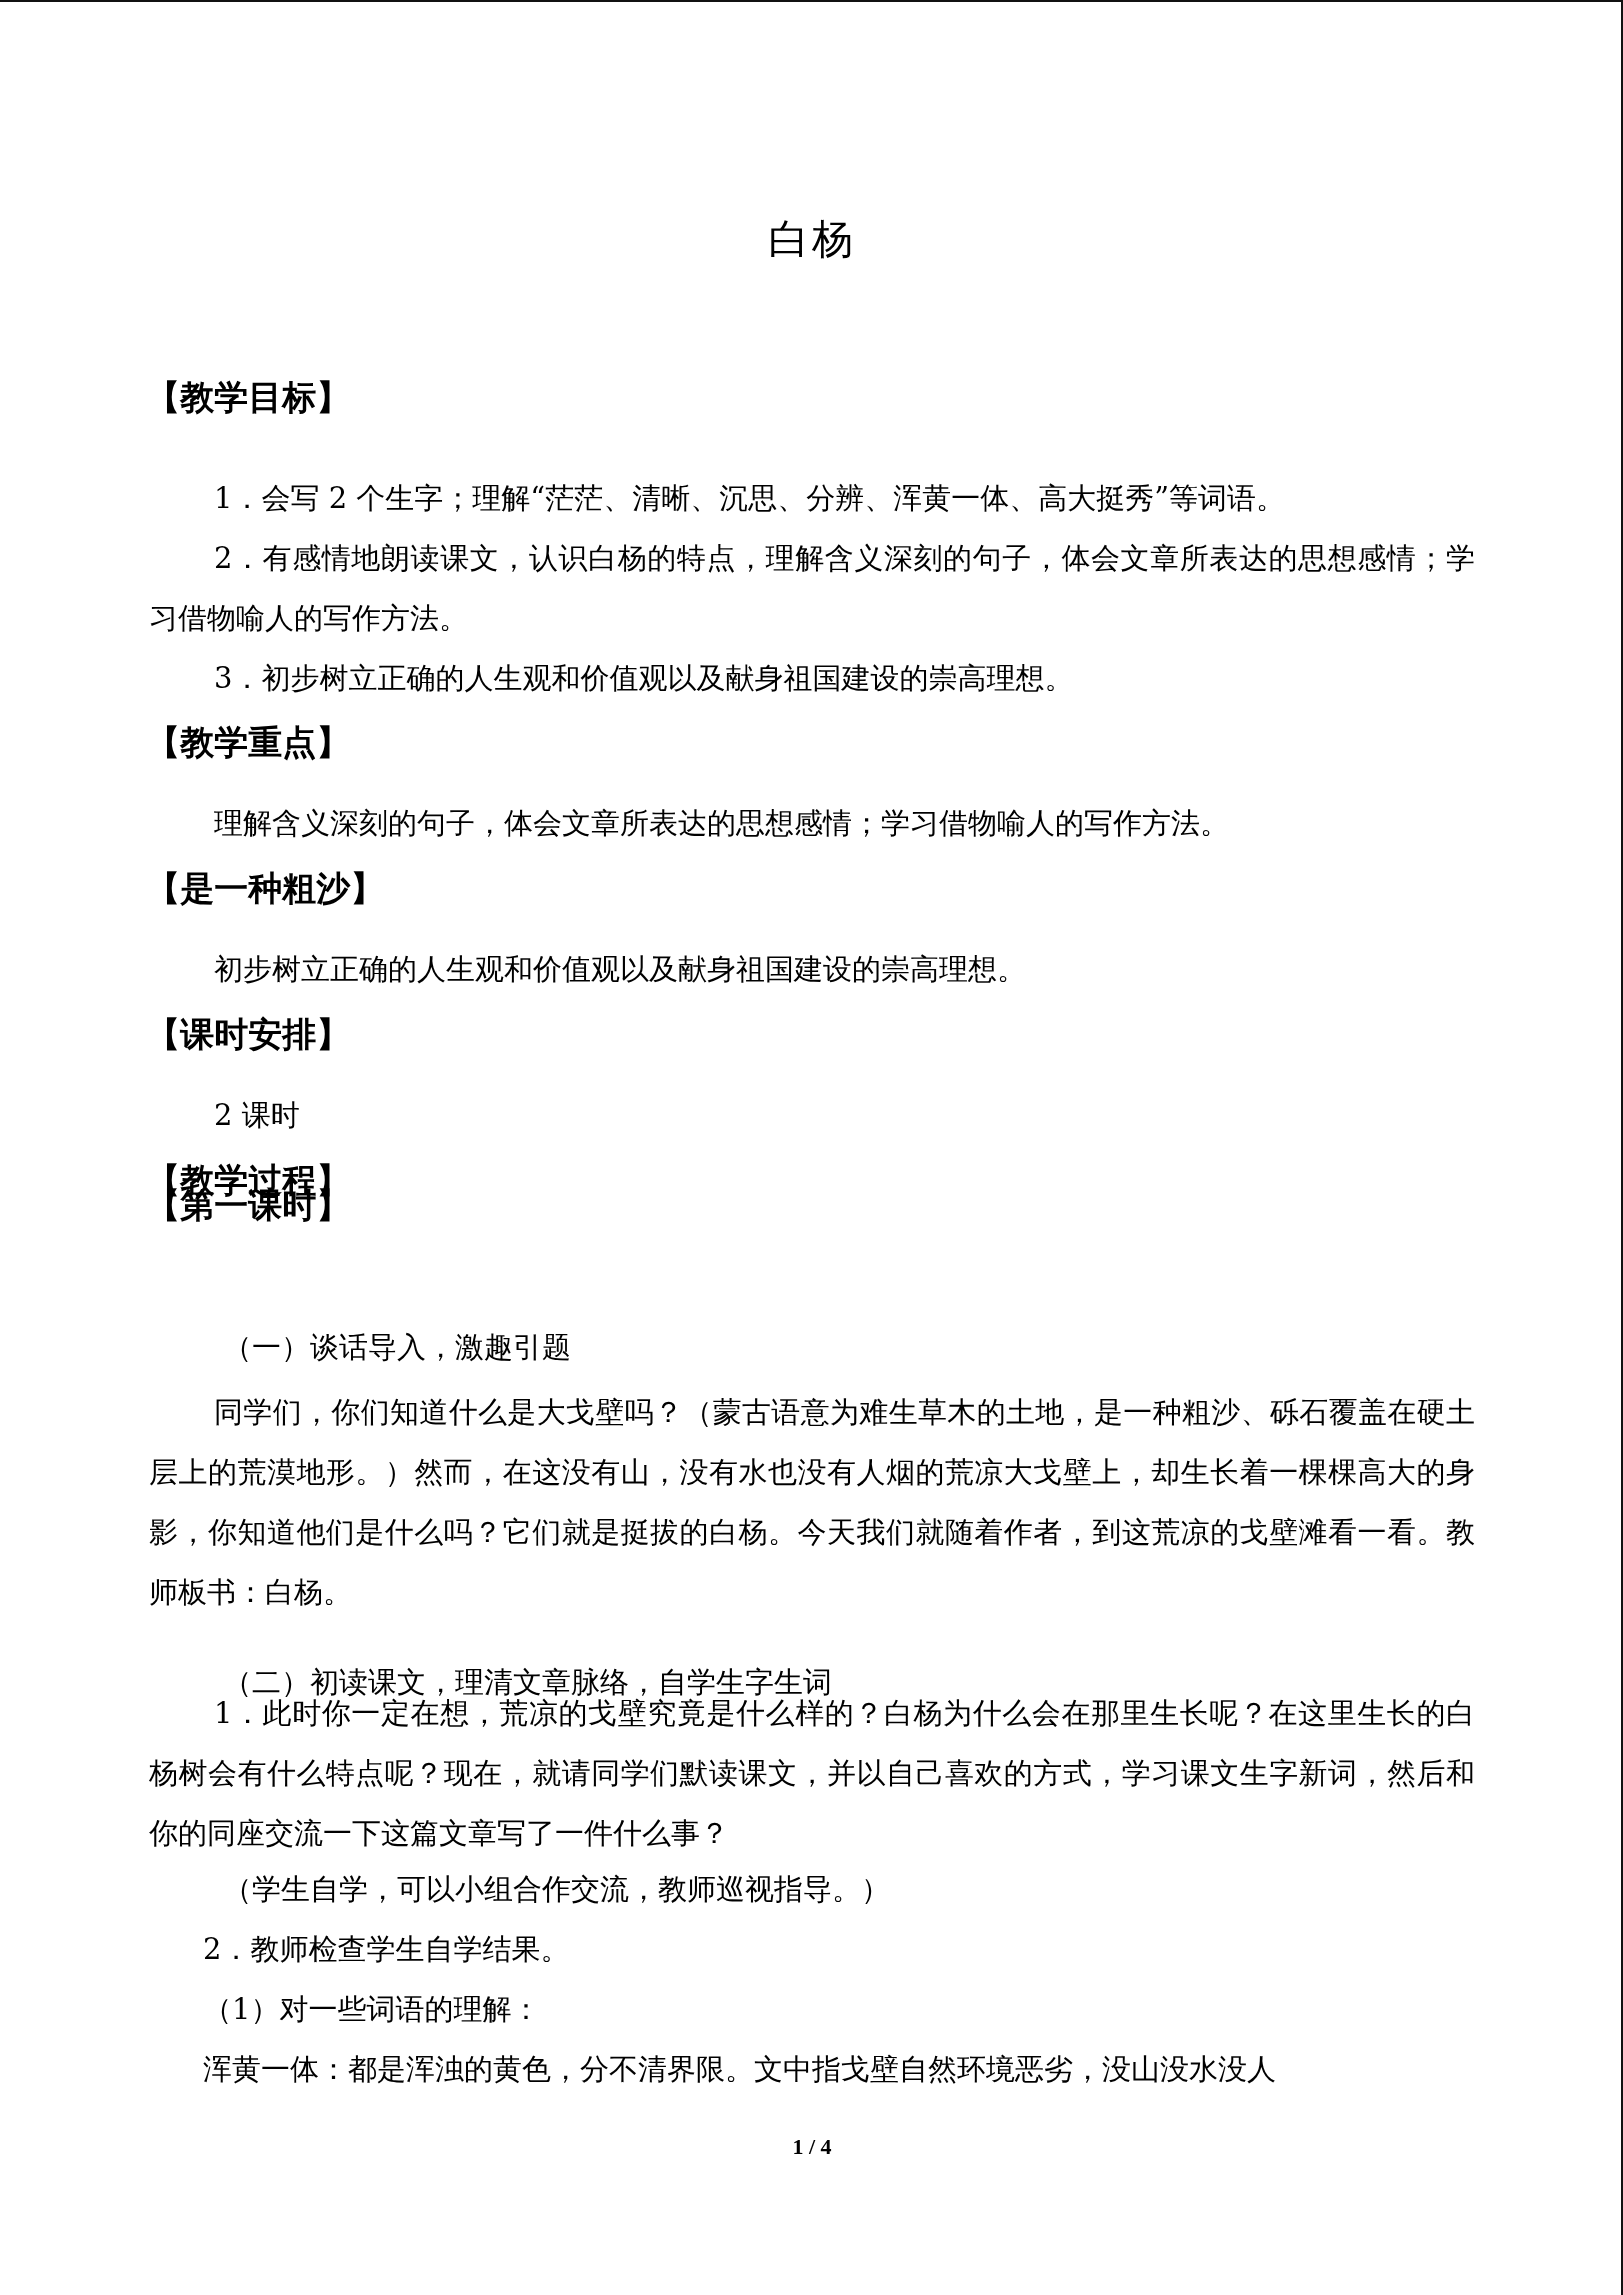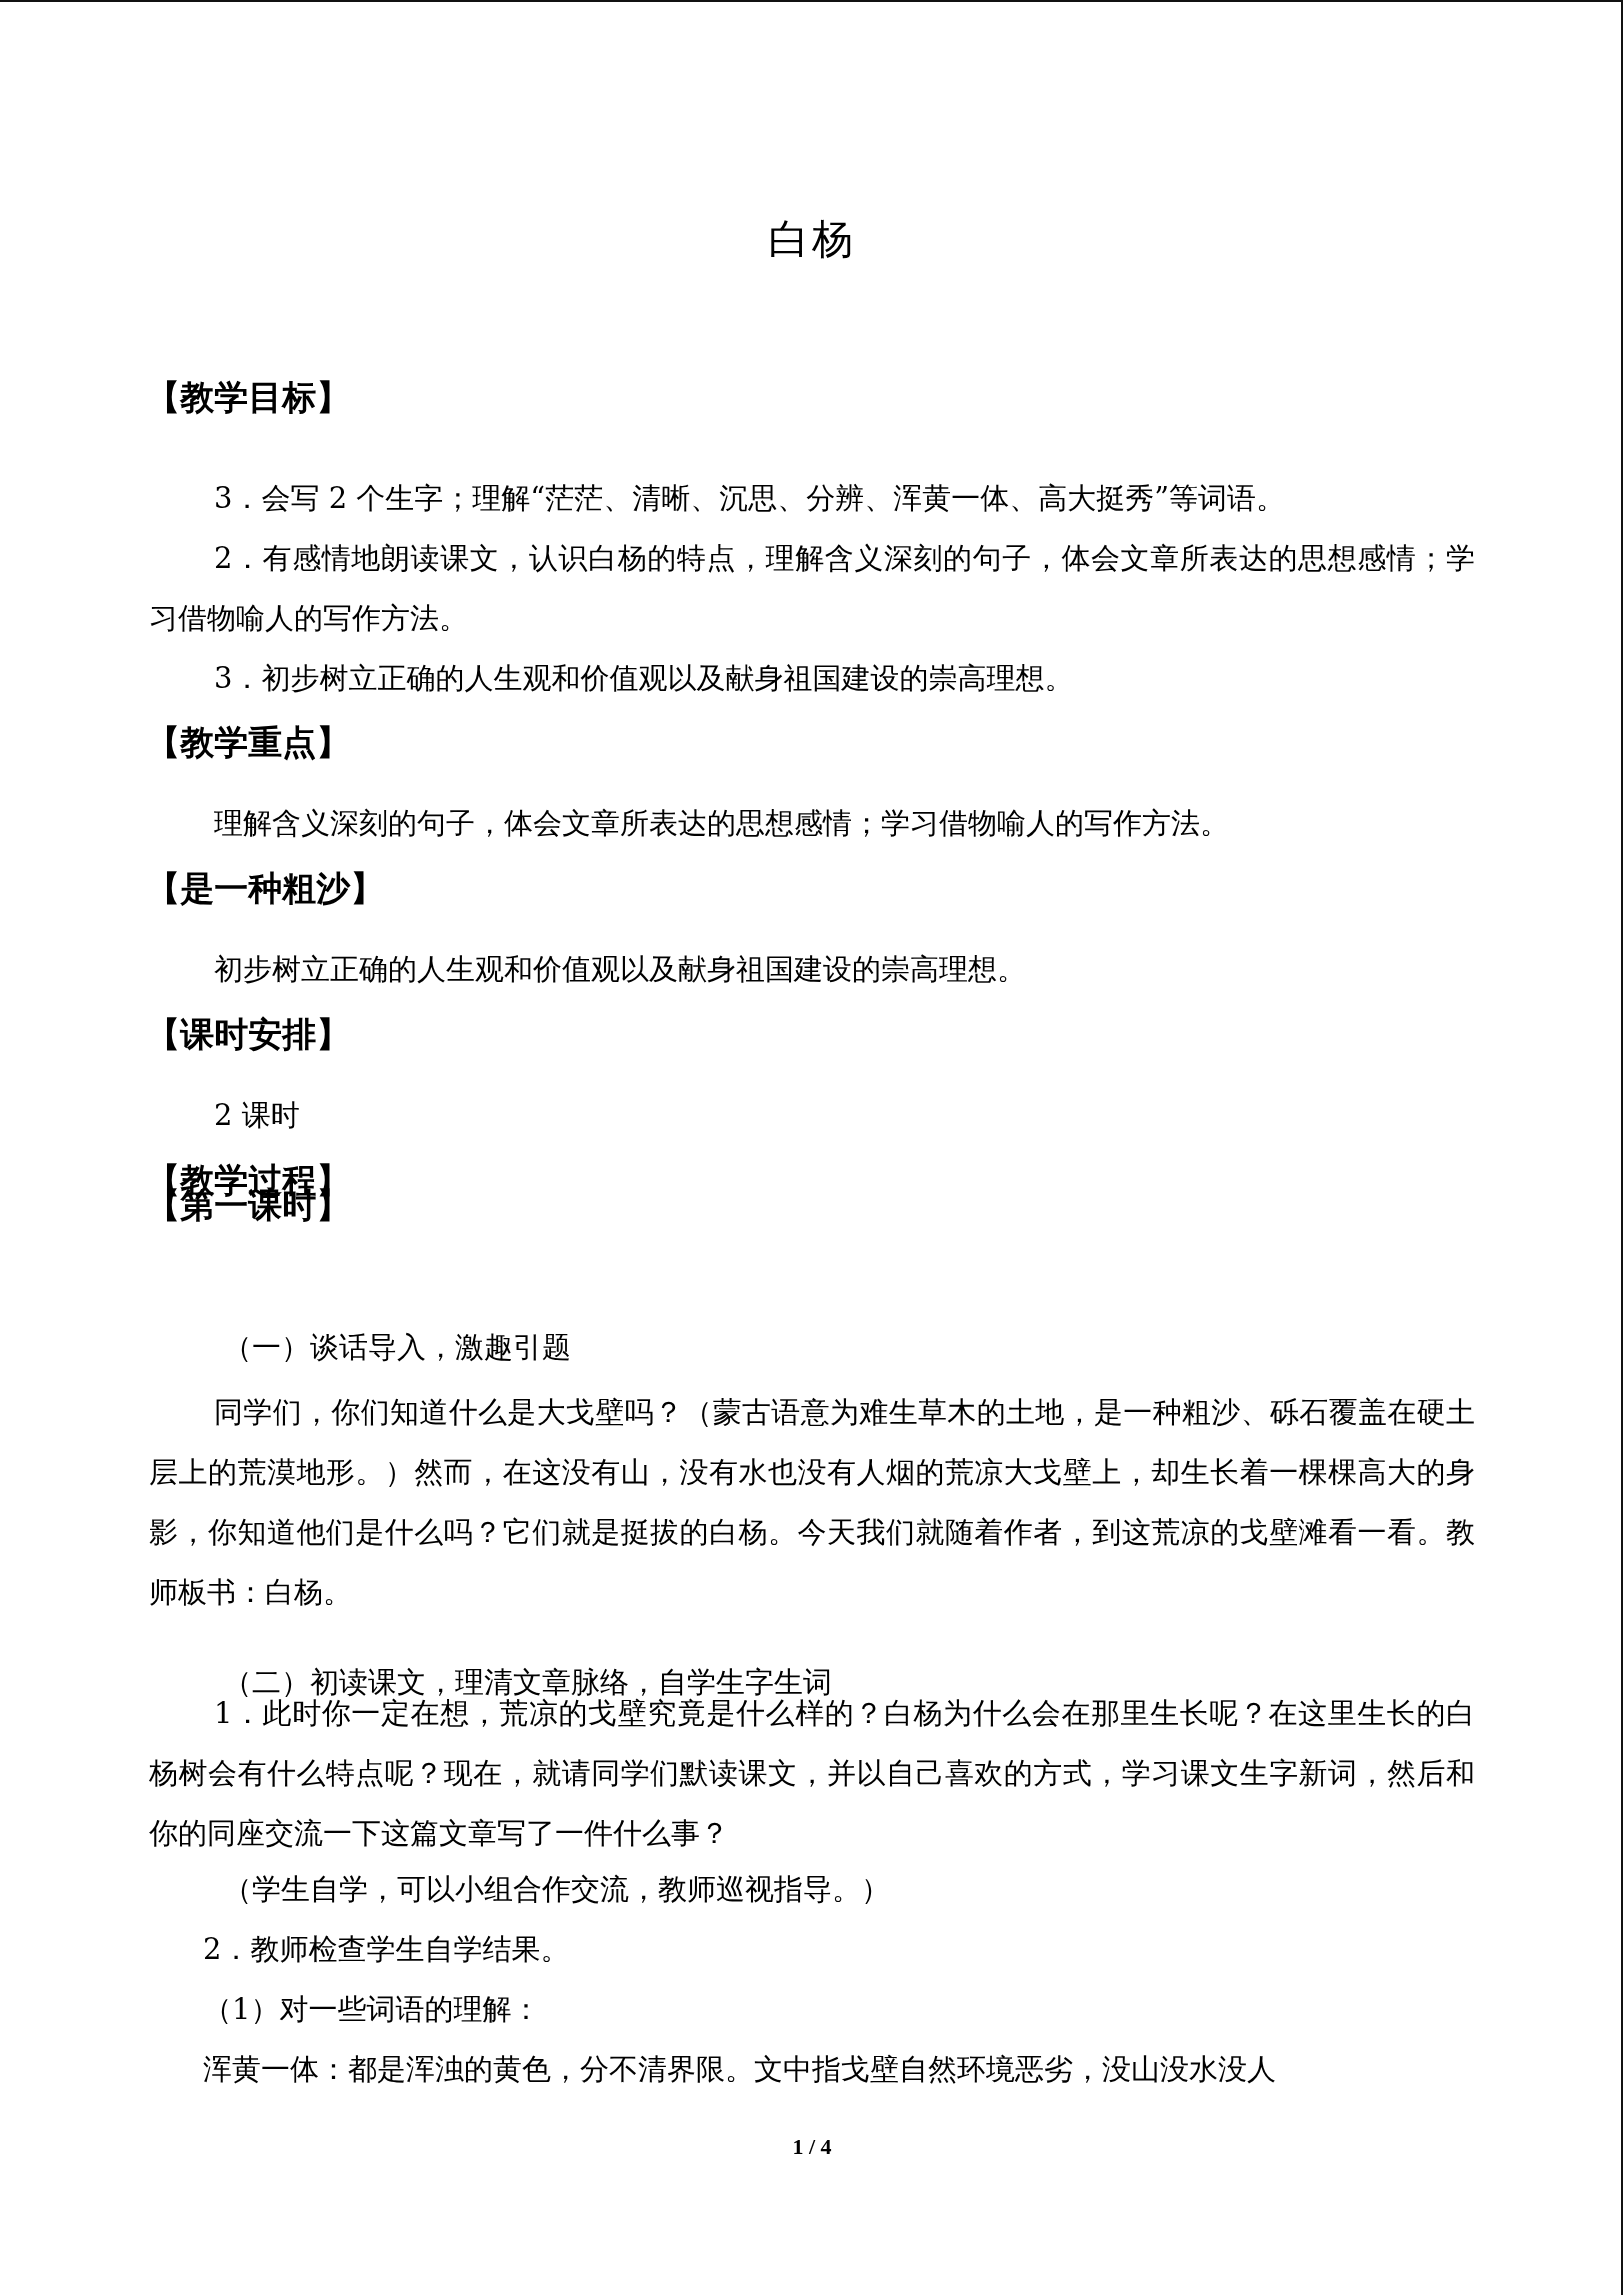--- a/index.html
+++ b/index.html
@@ -75,21 +75,21 @@
     }
   </style>
 </head>
 <body>
 
 <div class="page">
 
   <div class="doc-title">白杨</div>
 
   <div class="heading" style="top:371px;text-align:center;">【教学目标】</div>
-  <div class="para" style="top:466px;">3．会写 2 个生字；理解“茫茫、清晰、沉思、分辨、浑黄一体、高大挺秀”等词语。</div>
+  <div class="para" style="top:466px;">1．会写 2 个生字；理解“茫茫、清晰、沉思、分辨、浑黄一体、高大挺秀”等词语。</div>
   <div class="para" style="top:526px;">2．有感情地朗读课文，认识白杨的特点，理解含义深刻的句子，体会文章所表达的思想感情；学习借物喻人的写作方法。</div>
   <div class="para" style="top:646px;">3．初步树立正确的人生观和价值观以及献身祖国建设的崇高理想。</div>
 
   <div class="heading" style="top:716px;">【教学重点】</div>
   <div class="para" style="top:791px;">理解含义深刻的句子，体会文章所表达的思想感情；学习借物喻人的写作方法。</div>
 
   <div class="heading" style="top:862px;">【是一种粗沙】</div>
   <div class="para" style="top:937px;">初步树立正确的人生观和价值观以及献身祖国建设的崇高理想。</div>
 
   <div class="heading" style="top:1008px;">【课时安排】</div>

